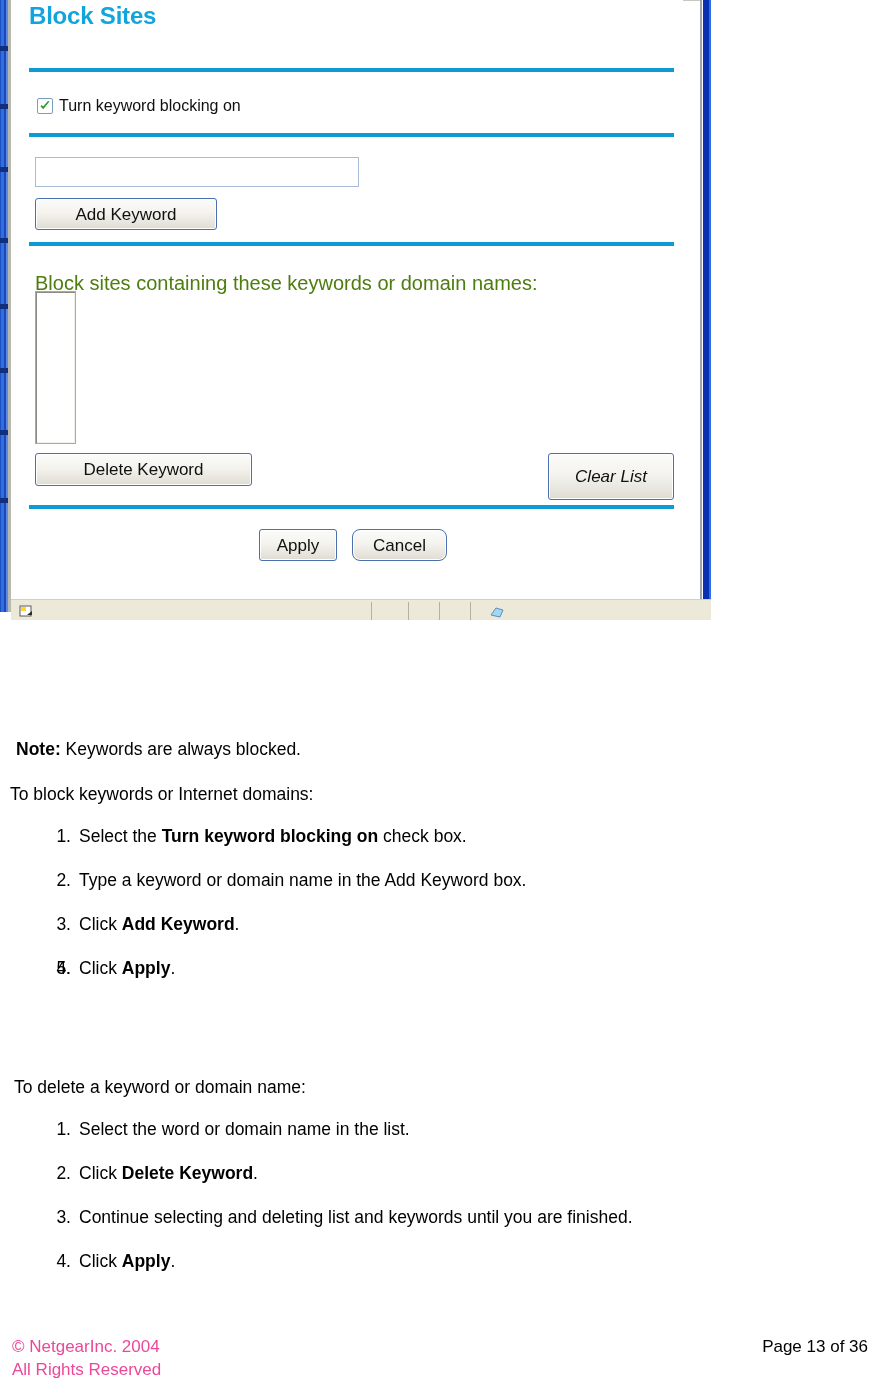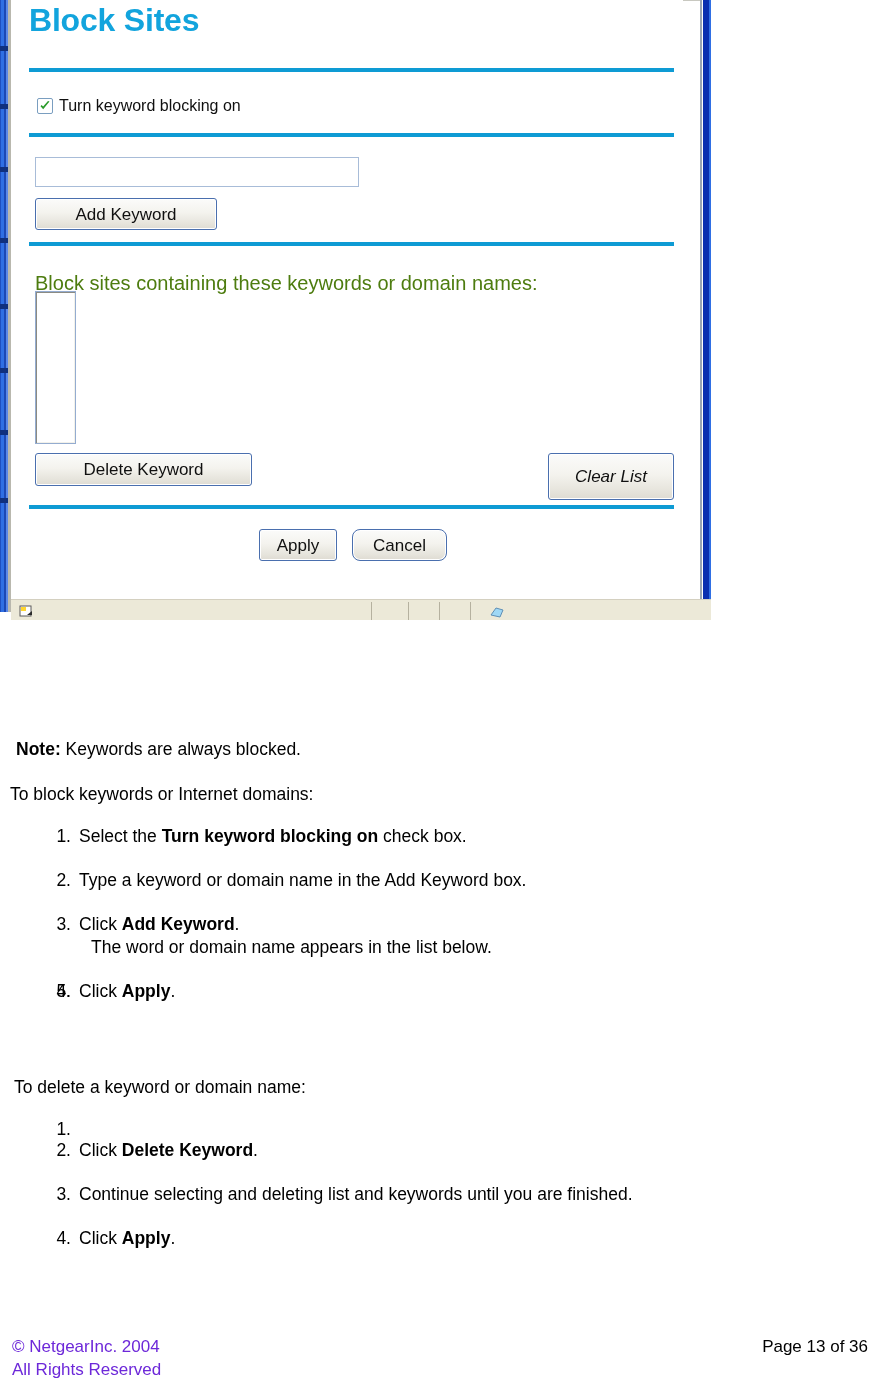--- a/index.html
+++ b/index.html
@@ -73,21 +73,21 @@
 
   
   .form-area {
     position: absolute;
     left: 0; top: 0;
     width: 678px; height: 598px;
   }
   .page-title {
     position: absolute;
     left: 18px; top: 2px;
-    font-size: 32px;
+    font-size: 24px;
     font-weight: bold;
     color: #12a4dd;
     letter-spacing: -0.2px;
     white-space: nowrap;
   }
   .hr-cyan {
     position: absolute;
     left: 18px;
     width: 645px;
     height: 4px;
@@ -257,21 +257,21 @@
     position: absolute;
     left: 0; top: 1336px;
     width: 875px;
     height: 49px;
   }
   .footer-left {
     position: absolute;
     left: 12px; top: 0;
     font-size: 17px;
     line-height: 1.35;
-    color: #6d28d9;
+    color: #ec4899;
   }
   .footer-right {
     position: absolute;
     right: 7px; top: 0;
     font-size: 17px;
     line-height: 1.35;
     color: #000;
     white-space: nowrap;
   }
 </style>
@@ -359,29 +359,29 @@
 
 <div class="doc">
 
   <p class="para note"><b>Note:</b> <span>Keywords are always blocked.</span></p>
 
   <p class="para intro1">To block keywords or Internet domains:</p>
 
   <ol class="steps steps-a">
       <li><span class="num">1.</span><span>Select the <b class="bold">Turn keyword blocking on</b> check box.</span></li>
       <li><span class="num">2.</span><span>Type a keyword or domain name in the Add Keyword box.</span></li>
-      <li><span class="num">3.</span><span>Click <b class="bold">Add Keyword</b>.</span><span class="sub">The word or domain name appears in the list below.</span></li>
+      <li><span class="num">3.</span><span>Click <b class="bold">Add Keyword</b>.</span></li>
       <li><span class="num">4.</span></li>
       <li><span class="num">5.</span><span>Click <b class="bold">Apply</b>.</span></li>
     </ol>
 
   <p class="para intro2">To delete a keyword or domain name:</p>
 
   <ol class="steps steps-b">
-      <li><span class="num">1.</span></li>
+      <li><span class="num">1.</span><span>Select the word or domain name in the list.</span></li>
       <li><span class="num">2.</span><span>Click <b class="bold">Delete Keyword</b>.</span></li>
       <li><span class="num">3.</span><span>Continue selecting and deleting list and keywords until you are finished.</span></li>
       <li><span class="num">4.</span><span>Click <b class="bold">Apply</b>.</span></li>
     </ol>
 
 </div>
 
 <div class="footer">
   <div class="footer-left">
     <div>© NetgearInc. 2004</div>

